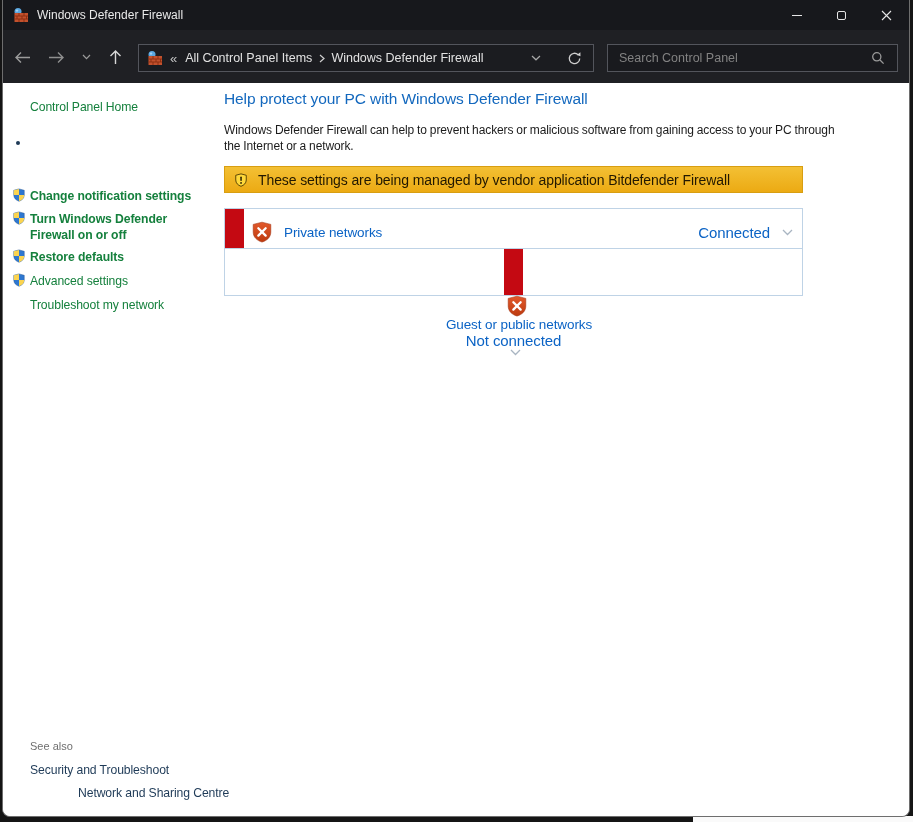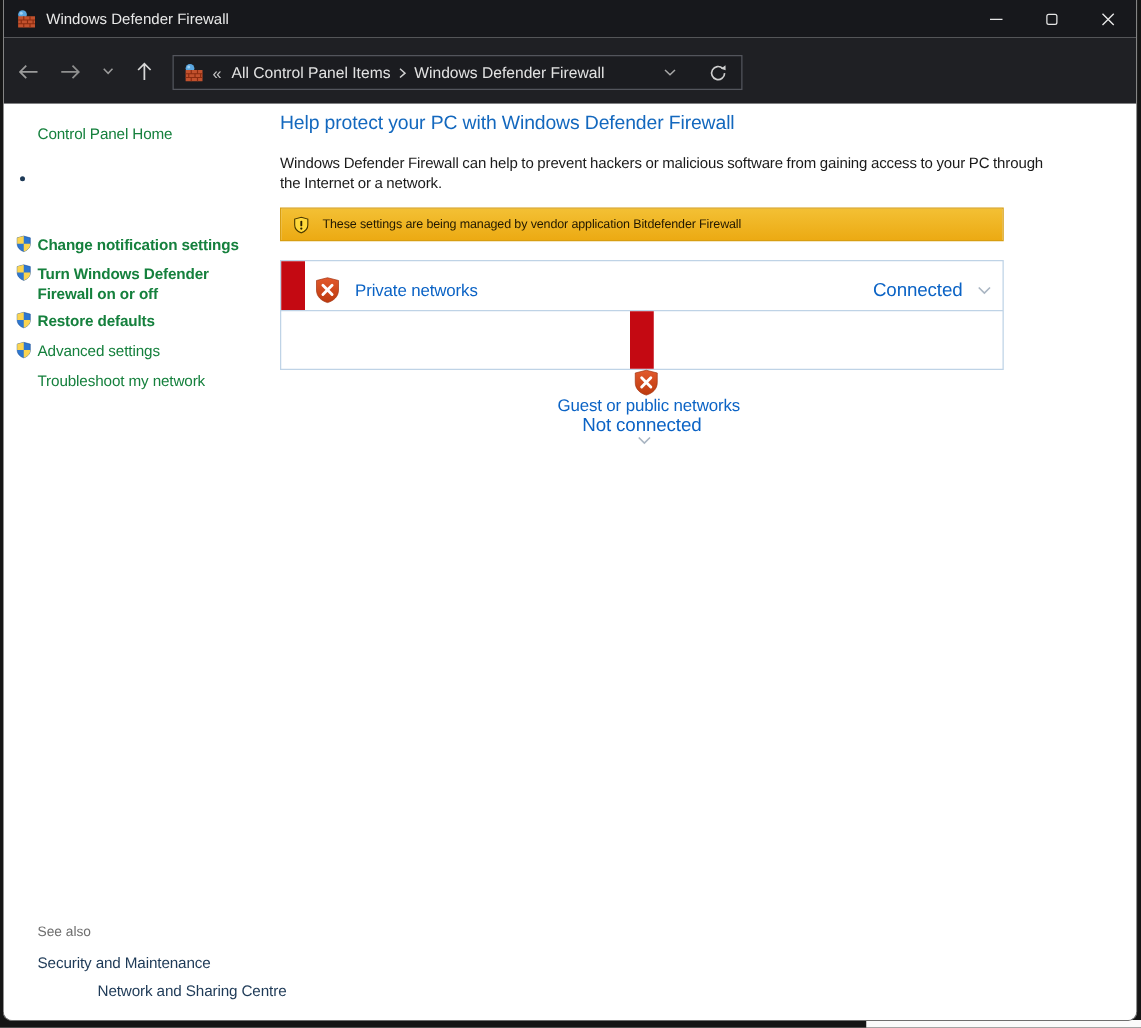--- a/index.html
+++ b/index.html
@@ -51,21 +51,21 @@
   .see-link { position:absolute; left:27px; font-size:12.2px; color:#1e3a57; cursor:pointer; letter-spacing:-0.1px; }
 
   
   .main-heading { position:absolute; left:221px; top:7px; font-size:15.5px; font-weight:400;
     color:#1368be; letter-spacing:-0.1px; white-space:nowrap; }
   .main-desc { position:absolute; left:221px; top:39px; width:622px; font-size:12px; line-height:16px;
     color:#1b1b1b; letter-spacing:-0.1px; word-spacing:-0.3px; }
   .banner { position:absolute; left:221px; top:83px; width:579px; height:27px;
     background:linear-gradient(180deg,#f3c034,#ecaa13); border:1px solid #d89e11;
     display:flex; align-items:center; }
-  .banner-text { margin-left:10px; font-size:10px; color:#221800; letter-spacing:-0.1px; }
+  .banner-text { margin-left:10px; font-size:14px; color:#221800; letter-spacing:-0.1px; }
   .warn-badge { margin-left:9px; flex:0 0 auto; }
 
   .net-row { position:absolute; left:221px; width:579px; height:48px; background:#ffffff;
     border:1px solid #bfd3e6; display:flex; align-items:center; cursor:pointer; }
   .net-row.r1 { top:125px; }
   .net-row.r2 { top:165px;flex-direction:column; }
   .red-bar { width:19px; height:100%; background:#c40912; flex:0 0 auto; }
   .net-shield { margin-left:7px; flex:0 0 auto; }
   .net-label { margin-left:11px; font-size:13.5px; color:#0b63c5; letter-spacing:-0.1px; }
   .net-spacer { flex:1; }
@@ -172,20 +172,29 @@
         </svg>
       </span>
       <span style="margin-right:11px;">
         <svg width="15" height="15" viewBox="0 0 15 15">
           <path d="M12.7 7.5 a5.2 5.2 0 1 1 -1.6 -3.8" stroke="#cfcfcf" stroke-width="1.3" fill="none"></path>
           <path d="M13.4 1.2 L13.5 5.2 L9.7 3.9 Z" fill="#cfcfcf"></path>
         </svg>
       </span>
     </div>
 
+    <div class="searchbox">
+      <span class="search-ph">Search Control Panel</span>
+      <span style="margin-right:12px;">
+        <svg width="14" height="14" viewBox="0 0 14 14">
+          <circle cx="5.8" cy="5.8" r="4.1" stroke="#9a9a9a" stroke-width="1.3" fill="none"></circle>
+          <line x1="9" y1="9" x2="12.6" y2="12.6" stroke="#9a9a9a" stroke-width="1.3"></line>
+        </svg>
+      </span>
+    </div>
   </div>
 
   <div class="client">
 
     <div class="side-item plain" style="top:17px;">Control Panel Home</div>
 
     <span class="bullet" style="top:58px;"></span>
 
     <span class="side-icon" style="top:105px;">
       <svg width="14" height="14" viewBox="0 0 16 16">
@@ -219,21 +228,21 @@
         <path d="M8 1 L14 2.6 V8 C14 11.6 11.4 14 8 15.2 C4.6 14 2 11.6 2 8 V2.6 Z" fill="#2e77d0" stroke="#1b4d8f" stroke-width="0.5"></path>
         <path d="M8 1 L2 2.6 V8 H8 Z" fill="#fcd44f"></path>
         <path d="M8 8 H14 C14 11.6 11.4 14 8 15.2 Z" fill="#fcd44f"></path>
       </svg>
     </span>
     <div class="side-item" style="top:191px;">Advanced settings</div>
 
     <div class="side-item" style="top:215px;">Troubleshoot my network</div>
 
     <div class="see-also-h" style="top:657px;">See also</div>
-    <div class="see-link" style="top:680px;">Security and Maintenance</div>
+    <div class="see-link" style="top:680px;">Security and Troubleshoot</div>
     <div class="see-link" style="top:703px;margin-left:48px;">Network and Sharing Centre</div>
 
     <div class="main-heading">Help protect your PC with Windows Defender Firewall</div>
     <div class="main-desc">Windows Defender Firewall can help to prevent hackers or malicious software from gaining access to your PC through the Internet or a network.</div>
 
     <div class="banner">
       <span class="warn-badge">
         <svg width="14" height="14" viewBox="0 0 16 16">
           <path d="M8 1 L14 2.6 V8 C14 11.6 11.4 14 8 15.2 C4.6 14 2 11.6 2 8 V2.6 Z" fill="#ffd83a" stroke="#493800" stroke-width="1"></path>
           <rect x="7.2" y="4" width="1.7" height="5.2" rx="0.8" fill="#2a2000"></rect>

